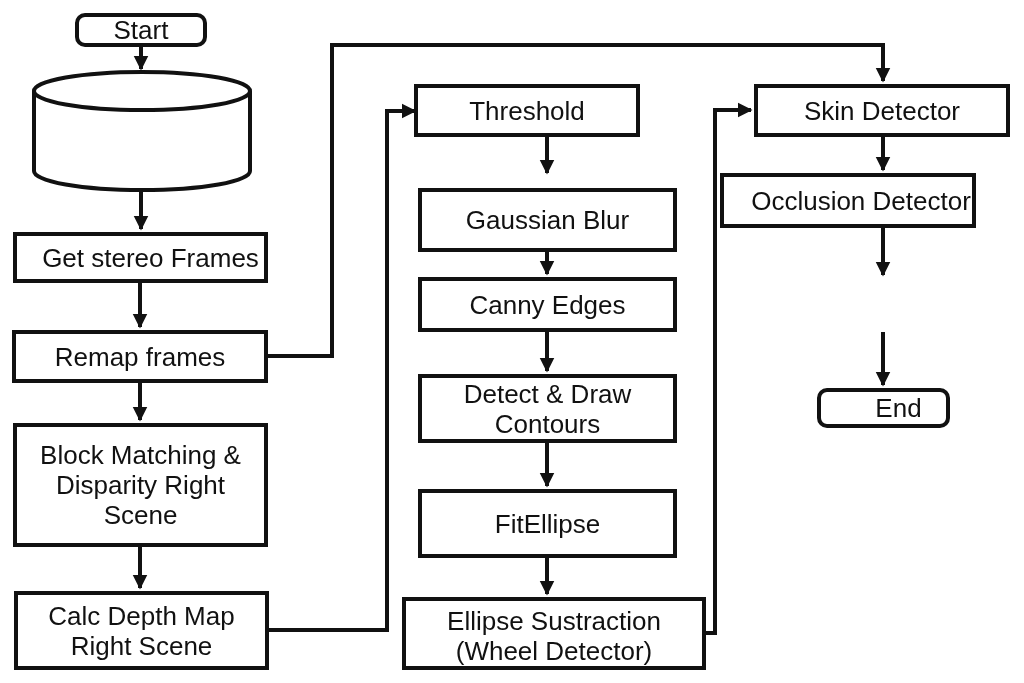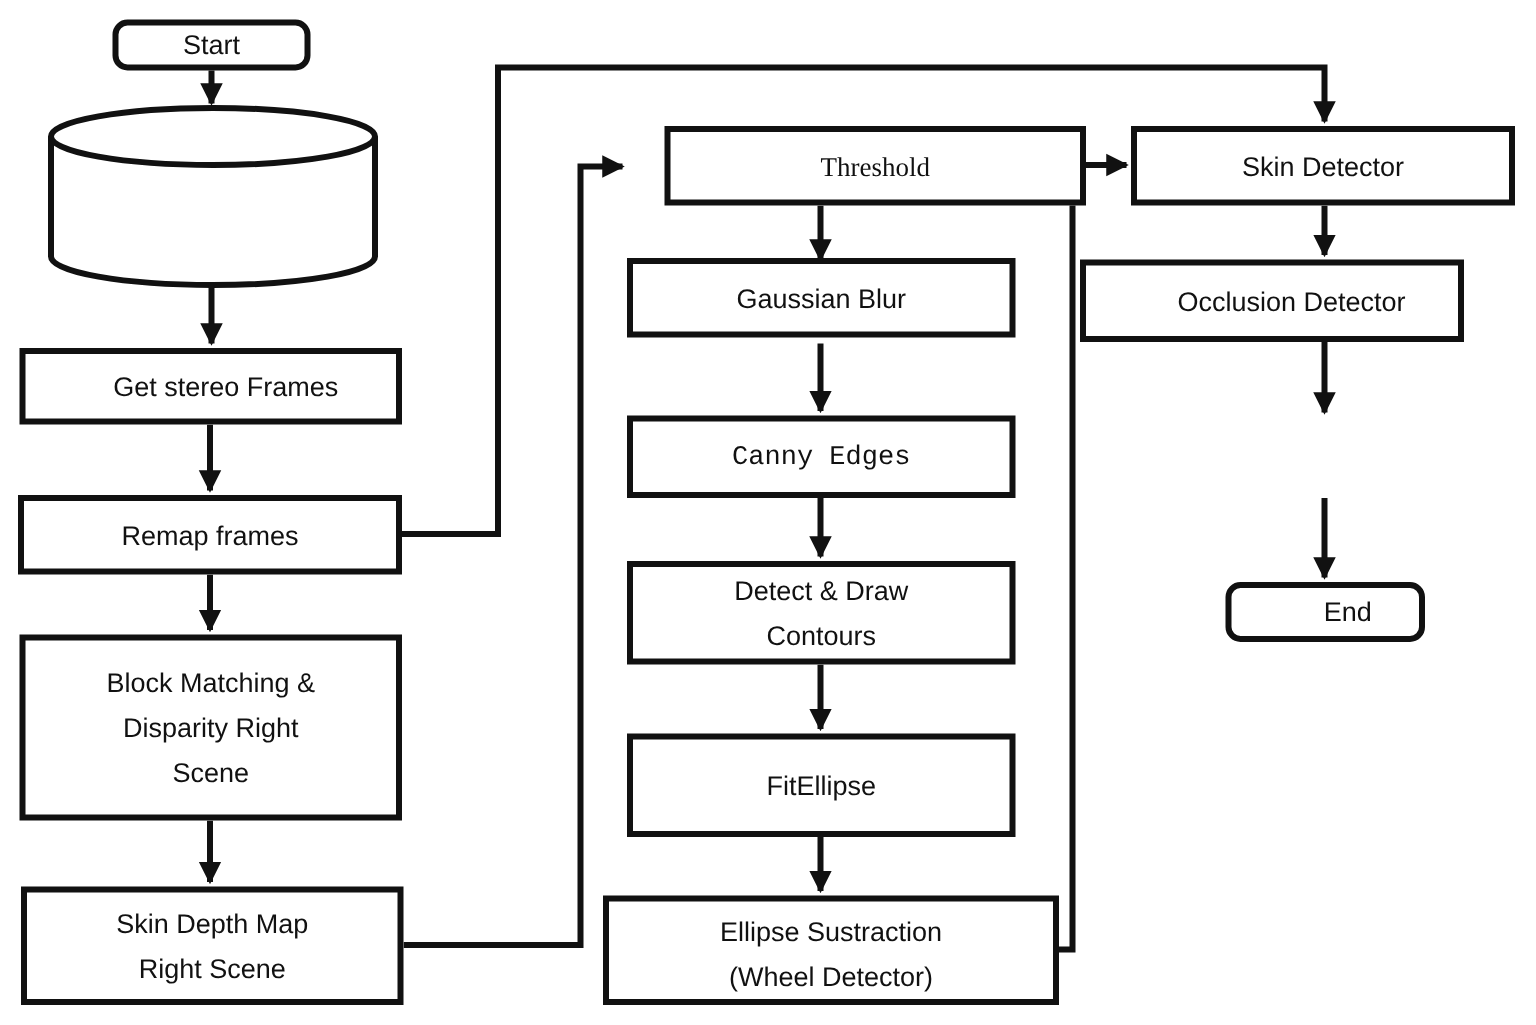--- a/index.html
+++ b/index.html
@@ -29,21 +29,21 @@
     border: 4px solid #111111;
     background: #ffffff;
     display: flex;
     align-items: center;
     justify-content: center;
   }
   .node span {
     display: block;
     white-space: pre;
     text-align: center;
-    font-size: 18px;
+    font-size: 26px;
     line-height: 30px;
     color: #111111;
   }
   .node.rounded {
     border-radius: 10px;
   }
   .node.bare {
     border: none;
     background: transparent;
   }
@@ -97,33 +97,33 @@
     <span>Block Matching &amp;
 Disparity Right
 Scene</span>
   </div>
 
   <div class="node" style="left:12px; top:330px; width:256px; height:53px;">
     <span>Remap frames</span>
   </div>
 
   <div class="node" style="left:14px; top:591px; width:255px; height:79px;">
-    <span>Skin Depth Map
+    <span>Calc Depth Map
 Right Scene</span>
   </div>
 
-  <div class="node" style="left:443px; top:84px; width:281px; height:53px;font-family:Liberation Serif, serif;">
+  <div class="node" style="left:414px; top:84px; width:226px; height:53px;">
     <span>Threshold</span>
   </div>
 
-  <div class="node" style="left:418px; top:172px; width:259px; height:53px;">
+  <div class="node" style="left:418px; top:188px; width:259px; height:64px;">
     <span>Gaussian Blur</span>
   </div>
 
-  <div class="node" style="left:418px; top:277px; width:259px; height:55px;font-family:Liberation Mono, monospace;">
+  <div class="node" style="left:418px; top:277px; width:259px; height:55px;">
     <span>Canny Edges</span>
   </div>
 
   <div class="node" style="left:418px; top:374px; width:259px; height:69px;">
     <span>Detect &amp; Draw
 Contours</span>
   </div>
 
   <div class="node" style="left:418px; top:489px; width:259px; height:69px;">
     <span>FitEllipse</span>

